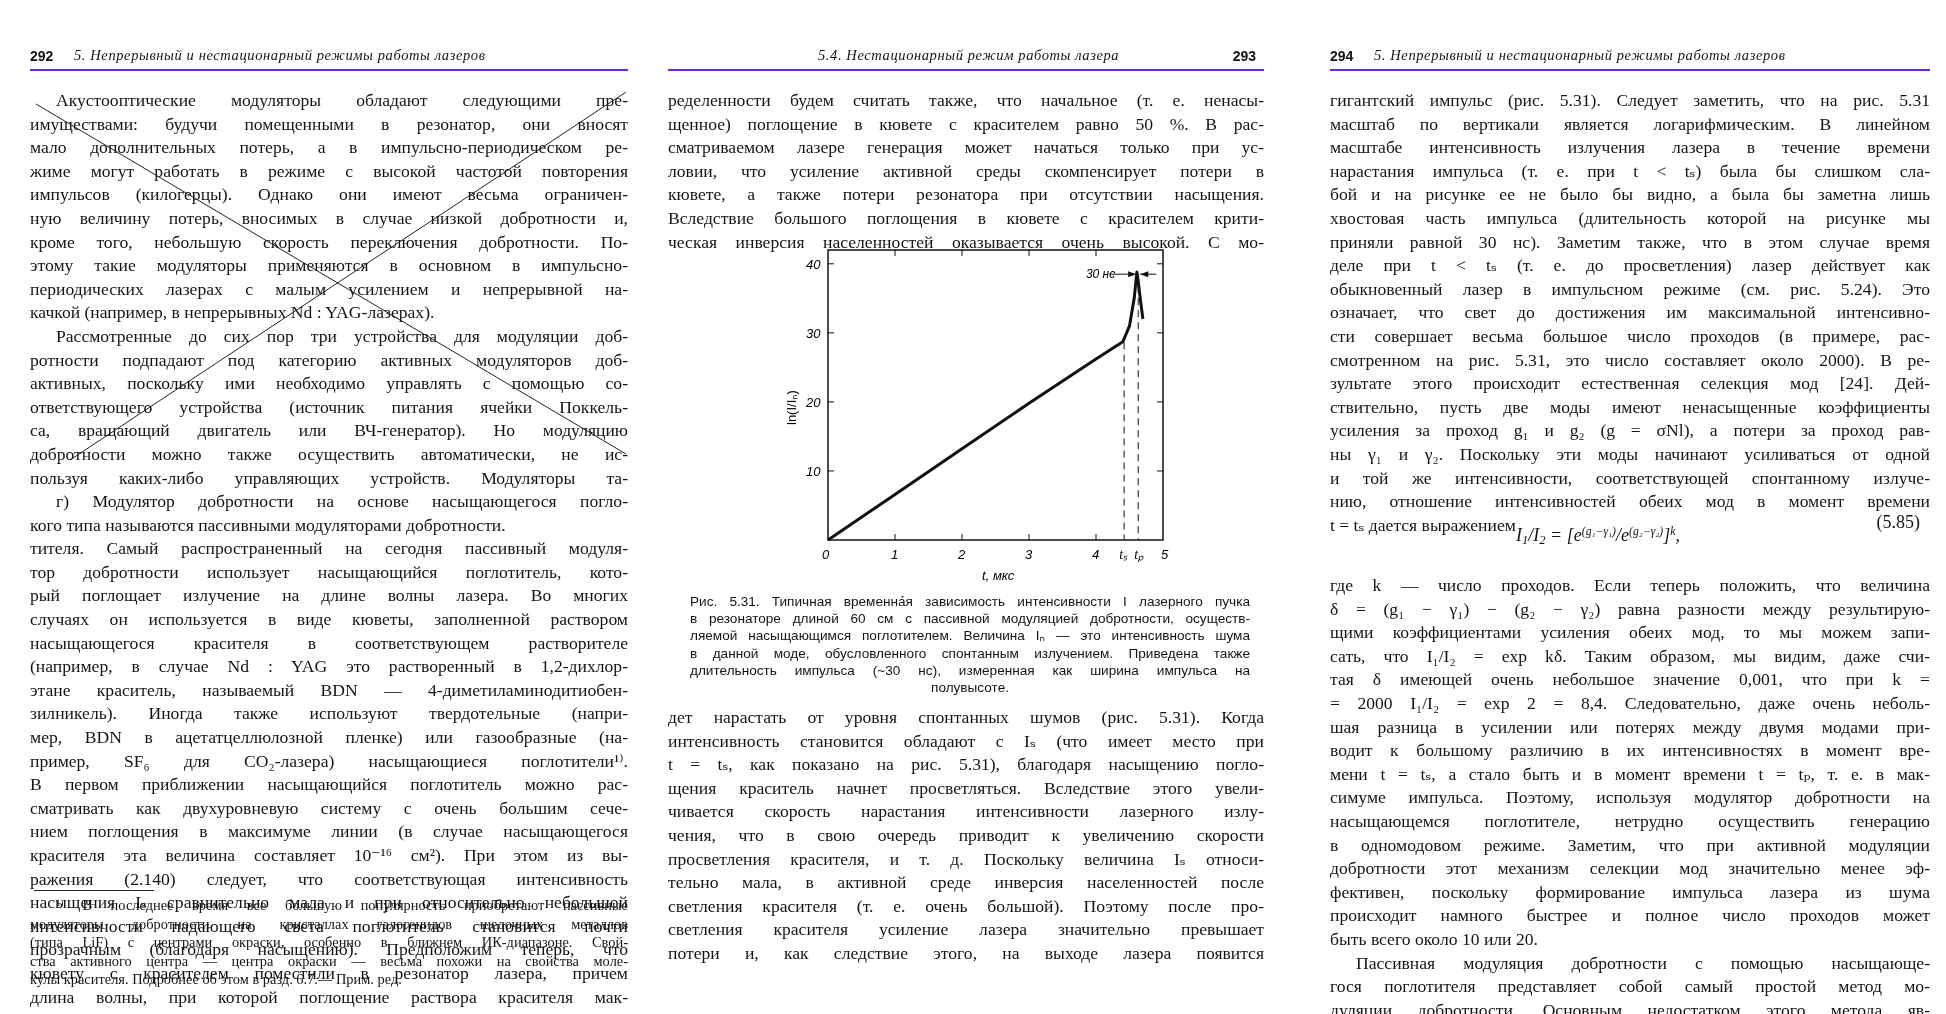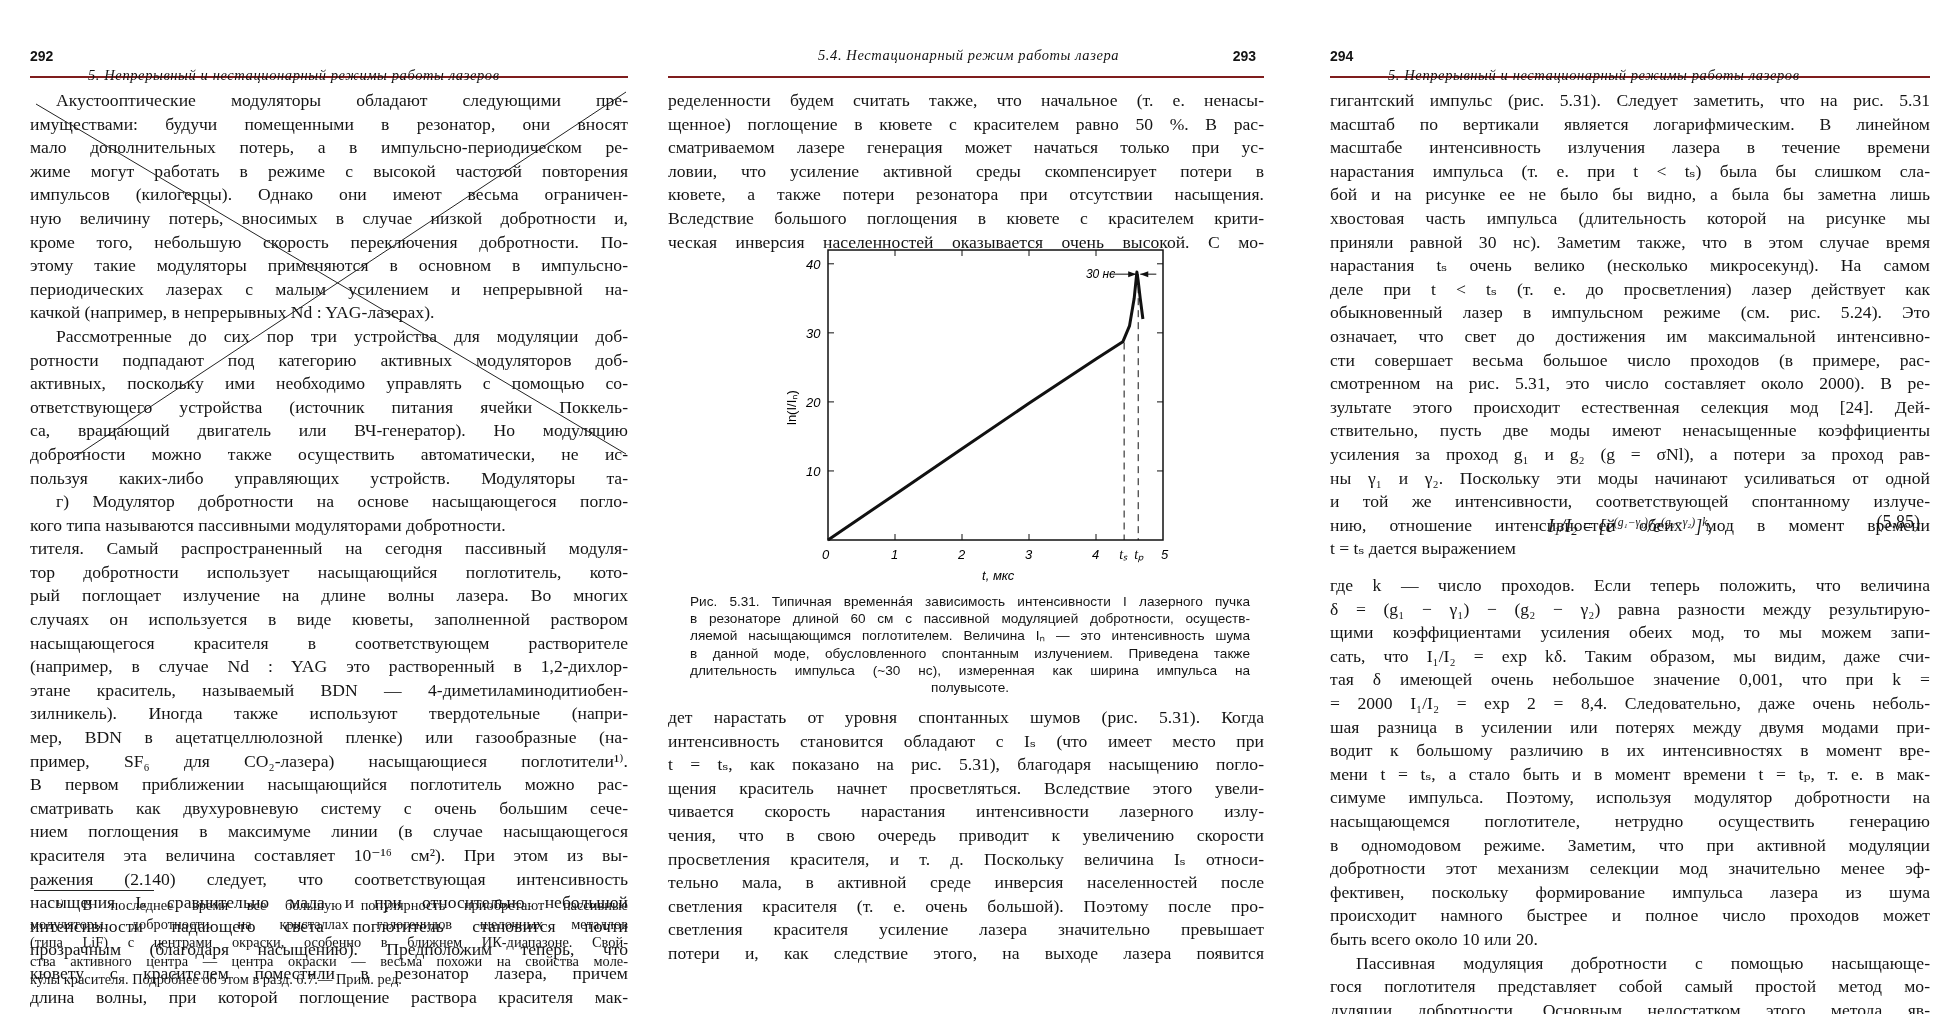--- a/index.html
+++ b/index.html
@@ -3,42 +3,42 @@
 <meta charset="utf-8">
 <style>
   html, body { margin: 0; padding: 0; background: #ffffff; }
   body { width: 1946px; height: 1014px; position: relative; overflow: hidden; color: #141414;
          font-family: "Liberation Serif", "DejaVu Serif", serif; }
   .page { position: absolute; top: 0; height: 1014px; }
   #page-left  { left: 30px;   width: 598px; }
   #page-mid   { left: 668px;  width: 596px; }
   #page-right { left: 1330px; width: 600px; }
   .runhead { position: absolute; top: 46px; left: 0; right: 0; height: 20px; font-size: 14.5px;
-             border-bottom: 2px solid #7f1d1d; padding-bottom: 10px; }
+             border-bottom: 2px solid #6d28d9; padding-bottom: 3px; }
   .runhead .num { position: absolute; top: 2px; font-weight: bold; font-family: "Liberation Sans", sans-serif; font-size: 14px; }
   .runhead .title { position: absolute; top: 1px; font-style: italic; letter-spacing: 0.6px; }
   #page-left .num, #page-right .num { left: 0; }
-  #page-left .title, #page-right .title { left: 58px; margin-top: 20px; }
+  #page-left .title, #page-right .title { left: 44px; }
   #page-mid .num { right: 8px; }
   #page-mid .title { left: 150px; }
   .body { position: absolute; left: 0; right: 0; font-size: 17.6px; line-height: 23.6px; text-align: justify; }
   .lines .l { display: block; text-align: justify; text-align-last: justify; white-space: nowrap; height: 23.6px; overflow: hidden; }
   .lines .l.last { text-align-last: left; }
   .footrule { position: absolute; width: 120px; border-top: 1.5px solid #222; }
   .footnote { position: absolute; left: 0; right: 0; font-size: 14.4px; line-height: 18.6px; }
   .footnote .l { display: block; text-align: justify; text-align-last: justify; white-space: nowrap; }
   .footnote .l.last { text-align-last: left; }
   .caption { position: absolute; left: 22px; right: 14px; font-size: 13.6px; line-height: 17.2px;
              font-family: "Liberation Sans", sans-serif; }
   .caption .l { display: block; text-align: justify; text-align-last: justify; white-space: nowrap; }
   .caption .l.center { text-align: left; text-align-last: center; }
   .chart { position: absolute; left: 115px; top: 245px; width: 400px; height: 340px; }
   .chart svg { overflow: visible; }
   .equation { position: absolute; left: 0; right: 0; height: 30px; font-size: 18px; }
-  .equation .eq { position: absolute; left: 186px; top: 4px; font-style: italic; margin-left: 32px; }
+  .equation .eq { position: absolute; left: 186px; top: 13px; font-style: italic; }
   .equation .eqnum { position: absolute; right: 10px; top: 0; }
   sub { font-size: 0.7em; vertical-align: -0.25em; line-height: 0; }
   sup { font-size: 0.65em; vertical-align: 0.55em; line-height: 0; }
   .strike { position: absolute; left: 0; top: 0; pointer-events: none; }
 </style>
 </head>
 <body>
 
 <div class="page" id="page-left">
   <div class="runhead">
@@ -189,21 +189,20 @@
     <span class="title">5. Непрерывный и нестационарный режимы работы лазеров</span>
   </div>
   <div class="body lines" id="right-top" style="top:89px;">
       <span class="l">гигантский импульс (рис. 5.31). Следует заметить, что на рис. 5.31</span>
       <span class="l">масштаб по вертикали является логарифмическим. В линейном</span>
       <span class="l">масштабе интенсивность излучения лазера в течение времени</span>
       <span class="l">нарастания импульса (т. е. при t &lt; tₛ) была бы слишком сла-</span>
       <span class="l">бой и на рисунке ее не было бы видно, а была бы заметна лишь</span>
       <span class="l">хвостовая часть импульса (длительность которой на рисунке мы</span>
       <span class="l">приняли равной 30 нс). Заметим также, что в этом случае время</span>
-      <span class="l">нарастания tₛ очень велико (несколько микросекунд). На самом</span>
       <span class="l">деле при t &lt; tₛ (т. е. до просветления) лазер действует как</span>
       <span class="l">обыкновенный лазер в импульсном режиме (см. рис. 5.24). Это</span>
       <span class="l">означает, что свет до достижения им максимальной интенсивно-</span>
       <span class="l">сти совершает весьма большое число проходов (в примере, рас-</span>
       <span class="l">смотренном на рис. 5.31, это число составляет около 2000). В ре-</span>
       <span class="l">зультате этого происходит естественная селекция мод [24]. Дей-</span>
       <span class="l">ствительно, пусть две моды имеют ненасыщенные коэффициенты</span>
       <span class="l">усиления за проход g₁ и g₂ (g = σNl), а потери за проход рав-</span>
       <span class="l">ны γ₁ и γ₂. Поскольку эти моды начинают усиливаться от одной</span>
       <span class="l">и той же интенсивности, соответствующей спонтанному излуче-</span>

